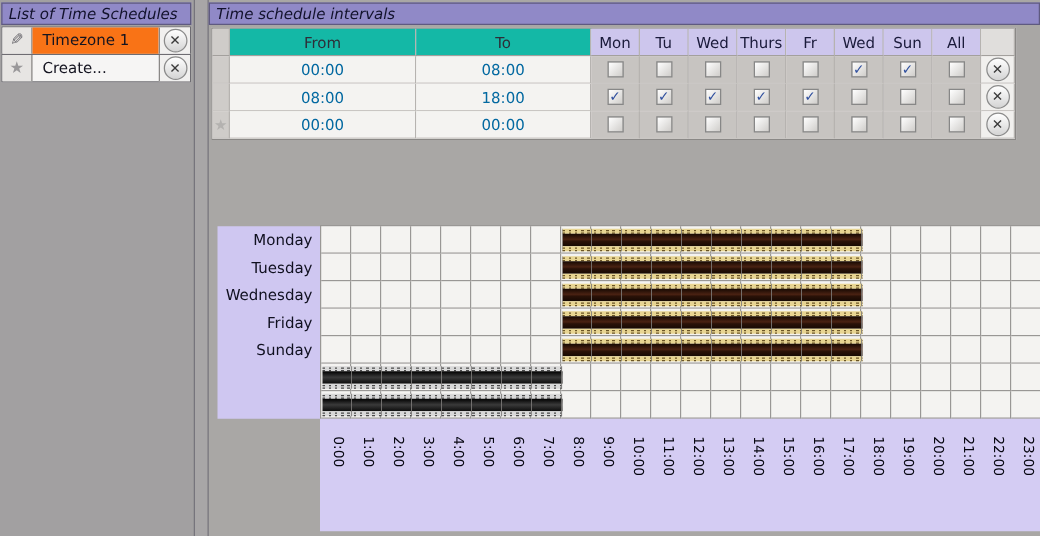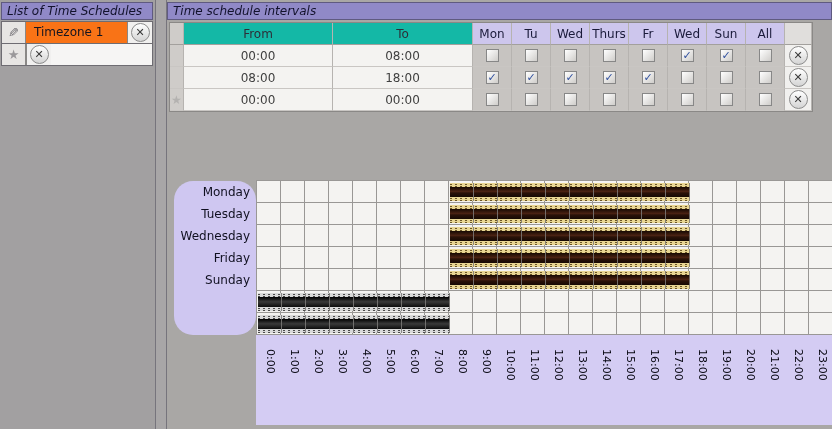--- a/index.html
+++ b/index.html
@@ -42,32 +42,32 @@
     display:flex; align-items:center; justify-content:center; overflow:visible; }
   .col-icon { width:14px; background:#cfccc9; }
   .col-from { width:149px; }
   .col-to   { width:140px; }
   .col-day  { width:39px; }
   .col-x    { width:27px; }
   .hrow .col-from, .hrow .col-to { background:#14b8a6; color:#2e2e38; }
   .hrow .col-day { background:#cdc6ed; color:#1a1a3a; }
   .hrow .col-x { background:#e0dedc; }
   .hrow .tcell { border-bottom:1px solid #a3a09d; }
-  .drow .col-from, .drow .col-to { background:#f4f3f1; color:#404040; }
+  .drow .col-from, .drow .col-to { background:#f4f3f1; color:#0369a1; }
   .drow .col-day { background:#c7c4c1; }
   .drow .col-x { background:#f1f0ee; }
   .row-star { color:#b4b2b0; font-size:12px; }
   .checkbox { width:13px; height:13px; border:1px solid #878787;
     background:linear-gradient(135deg,#ffffff,#cfcdca);
     display:flex; align-items:center; justify-content:center;
     font-size:11px; font-weight:bold; color:transparent; cursor:pointer; }
   .checkbox.checked { color:#2f4f9e; }
 
   
-  .day-labels { position:absolute; left:7px; top:181px; width:82px; height:154px; background:#cfc7f1;border-radius:19px; }
+  .day-labels { position:absolute; left:7px; top:181px; width:82px; height:154px; background:#cfc7f1; }
   .day-label { height:22px; line-height:22px; text-align:right; padding-right:6px; color:#101020; }
   .wgrid { position:absolute; left:89px; top:180px;
     border-top:1px solid #999795; border-left:1px solid #999795; width:577px; }
   .grid-row { position:relative; display:flex; height:22px; }
   .grid-cell { width:24px; height:22px; background:#f4f3f1;
     border-right:1px solid #999795; border-bottom:1px solid #999795; }
   .bar { position:absolute; top:2px; height:18px; display:flex; flex-direction:column; }
   .band { height:4px; background-repeat:no-repeat,no-repeat;
     background-size:100% 1px,100% 1px; background-position:0 1px,0 2.5px; }
   .bar.weekday .band { background-color:#e8d592;
@@ -100,20 +100,21 @@
         </span>
         <span class="item-label">Timezone 1</span>
         <span class="x-cell">
           <button class="xbtn">✕</button>
         </span>
       </div>
       <div class="list-row">
         <span class="icon-cell">
           <span class="star-glyph">★</span>
         </span>
+        <span class="item-label">Create...</span>
         <span class="x-cell">
           <button class="xbtn">✕</button>
         </span>
       </div>
     </div>
 </div>
 
 <div class="right-panel">
   <div class="panel-header">Time schedule intervals</div>
   <div class="itable" id="intervals-table">

